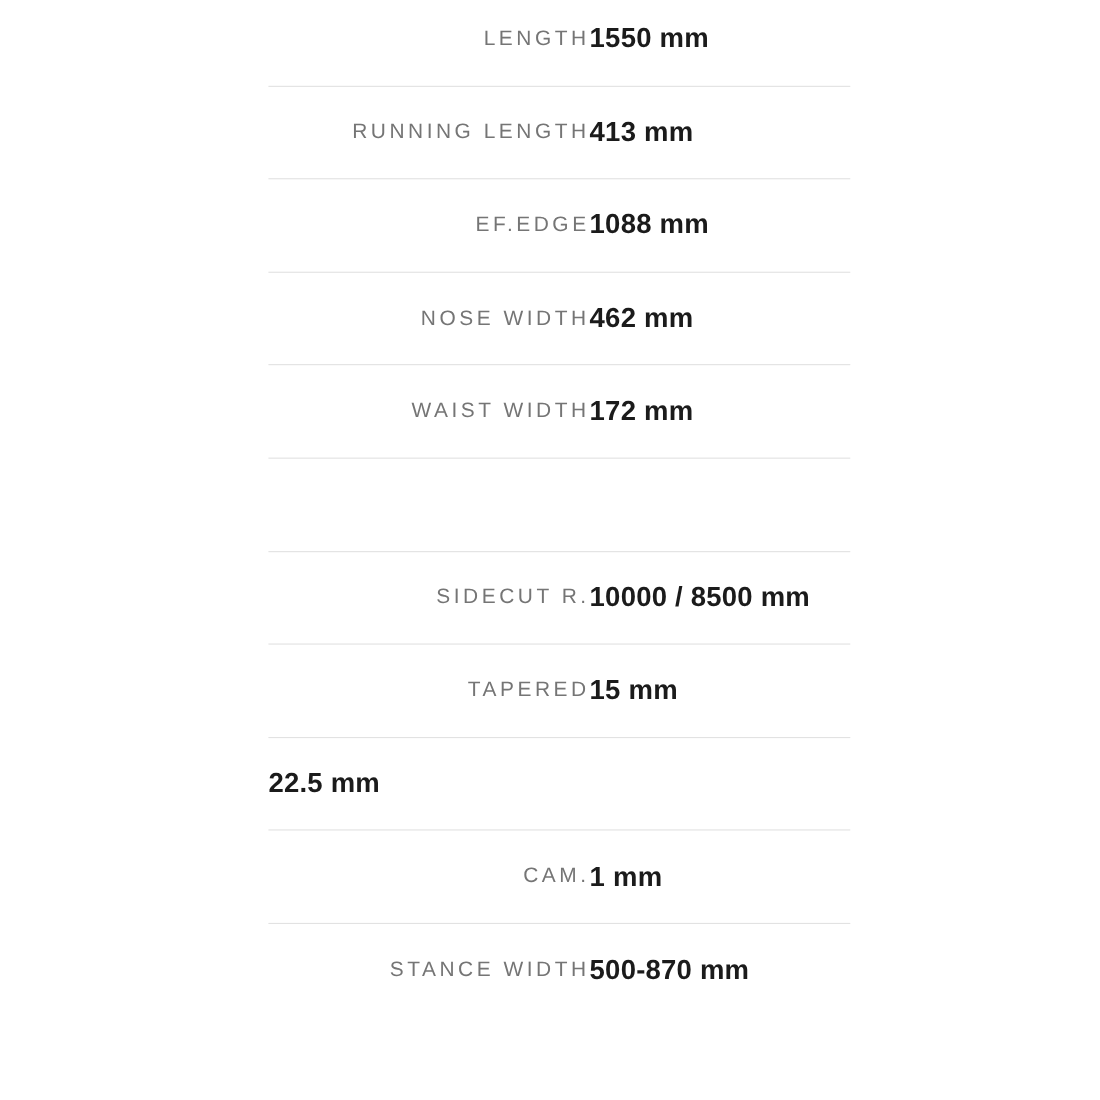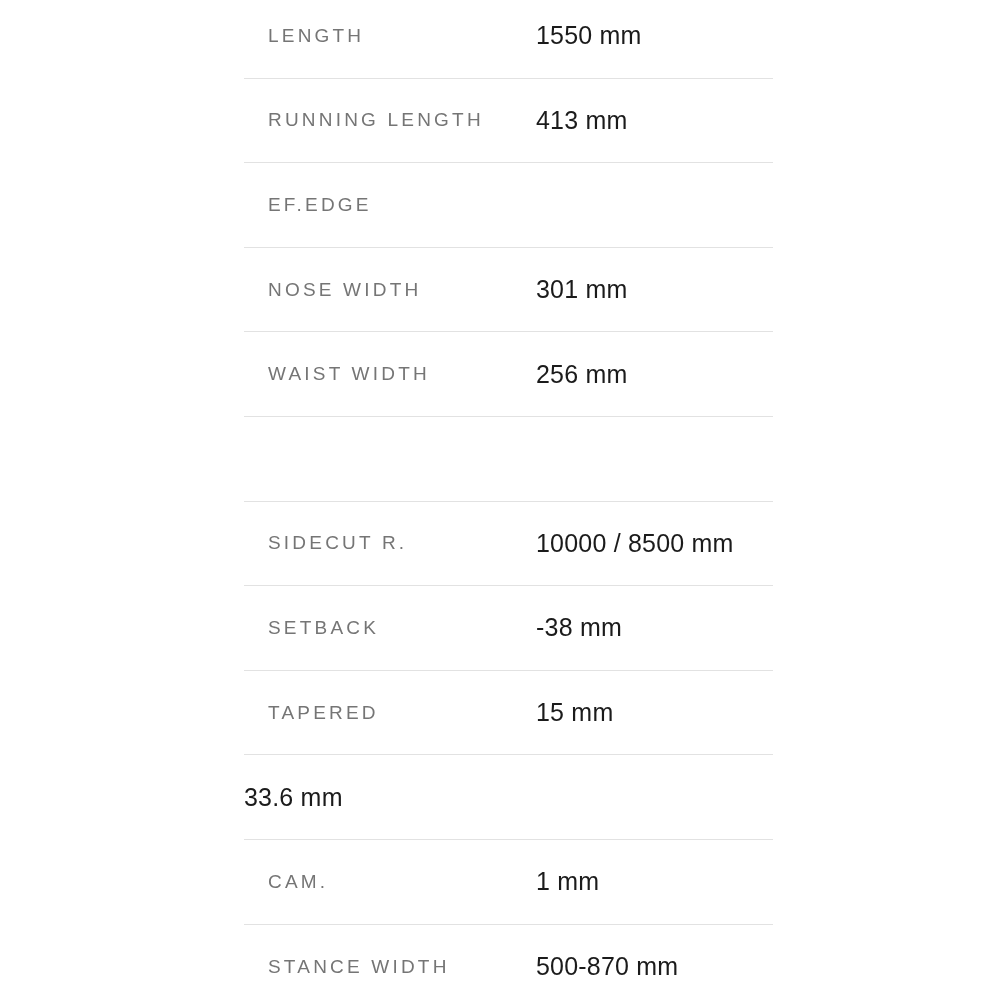--- a/index.html
+++ b/index.html
@@ -33,69 +33,67 @@
   .spec-label {
     flex: 0 0 292px;
     box-sizing: border-box;
     padding-left: 24px;
     font-size: 19px;
     font-weight: 500;
     letter-spacing: 3.2px;
     color: var(--label-color, #757575);
     text-transform: uppercase;
     white-space: nowrap;
+    text-align: right;
   }
   .spec-value {
     flex: 1 1 auto;
     font-size: 25px;
-    font-weight: 400;
+    font-weight: 700;
     letter-spacing: 0.2px;
     color: var(--value-color, #1b1b1b);
     white-space: nowrap;
   }
 </style>
 </head>
 <body>
 
 <div class="spec-table">
   <div class="spec-row">
     <span class="spec-label">LENGTH</span>
     <span class="spec-value">1550 mm</span>
   </div>
   <div class="spec-row">
     <span class="spec-label">RUNNING LENGTH</span>
     <span class="spec-value">413 mm</span>
   </div>
   <div class="spec-row">
     <span class="spec-label">EF.EDGE</span>
+    <span class="spec-value">1088 mm</span>
   </div>
   <div class="spec-row">
     <span class="spec-label">NOSE WIDTH</span>
-    <span class="spec-value">301 mm</span>
+    <span class="spec-value">462 mm</span>
   </div>
   <div class="spec-row">
     <span class="spec-label">WAIST WIDTH</span>
-    <span class="spec-value">256 mm</span>
+    <span class="spec-value">172 mm</span>
   </div>
   <div class="spec-row">
   </div>
   <div class="spec-row">
     <span class="spec-label">SIDECUT R.</span>
     <span class="spec-value">10000 / 8500 mm</span>
   </div>
   <div class="spec-row">
-    <span class="spec-label">SETBACK</span>
-    <span class="spec-value">-38 mm</span>
-  </div>
-  <div class="spec-row">
     <span class="spec-label">TAPERED</span>
     <span class="spec-value">15 mm</span>
   </div>
   <div class="spec-row">
-    <span class="spec-value">33.6 mm</span>
+    <span class="spec-value">22.5 mm</span>
   </div>
   <div class="spec-row">
     <span class="spec-label">CAM.</span>
     <span class="spec-value">1 mm</span>
   </div>
   <div class="spec-row">
     <span class="spec-label">STANCE WIDTH</span>
     <span class="spec-value">500-870 mm</span>
   </div>
 </div>

